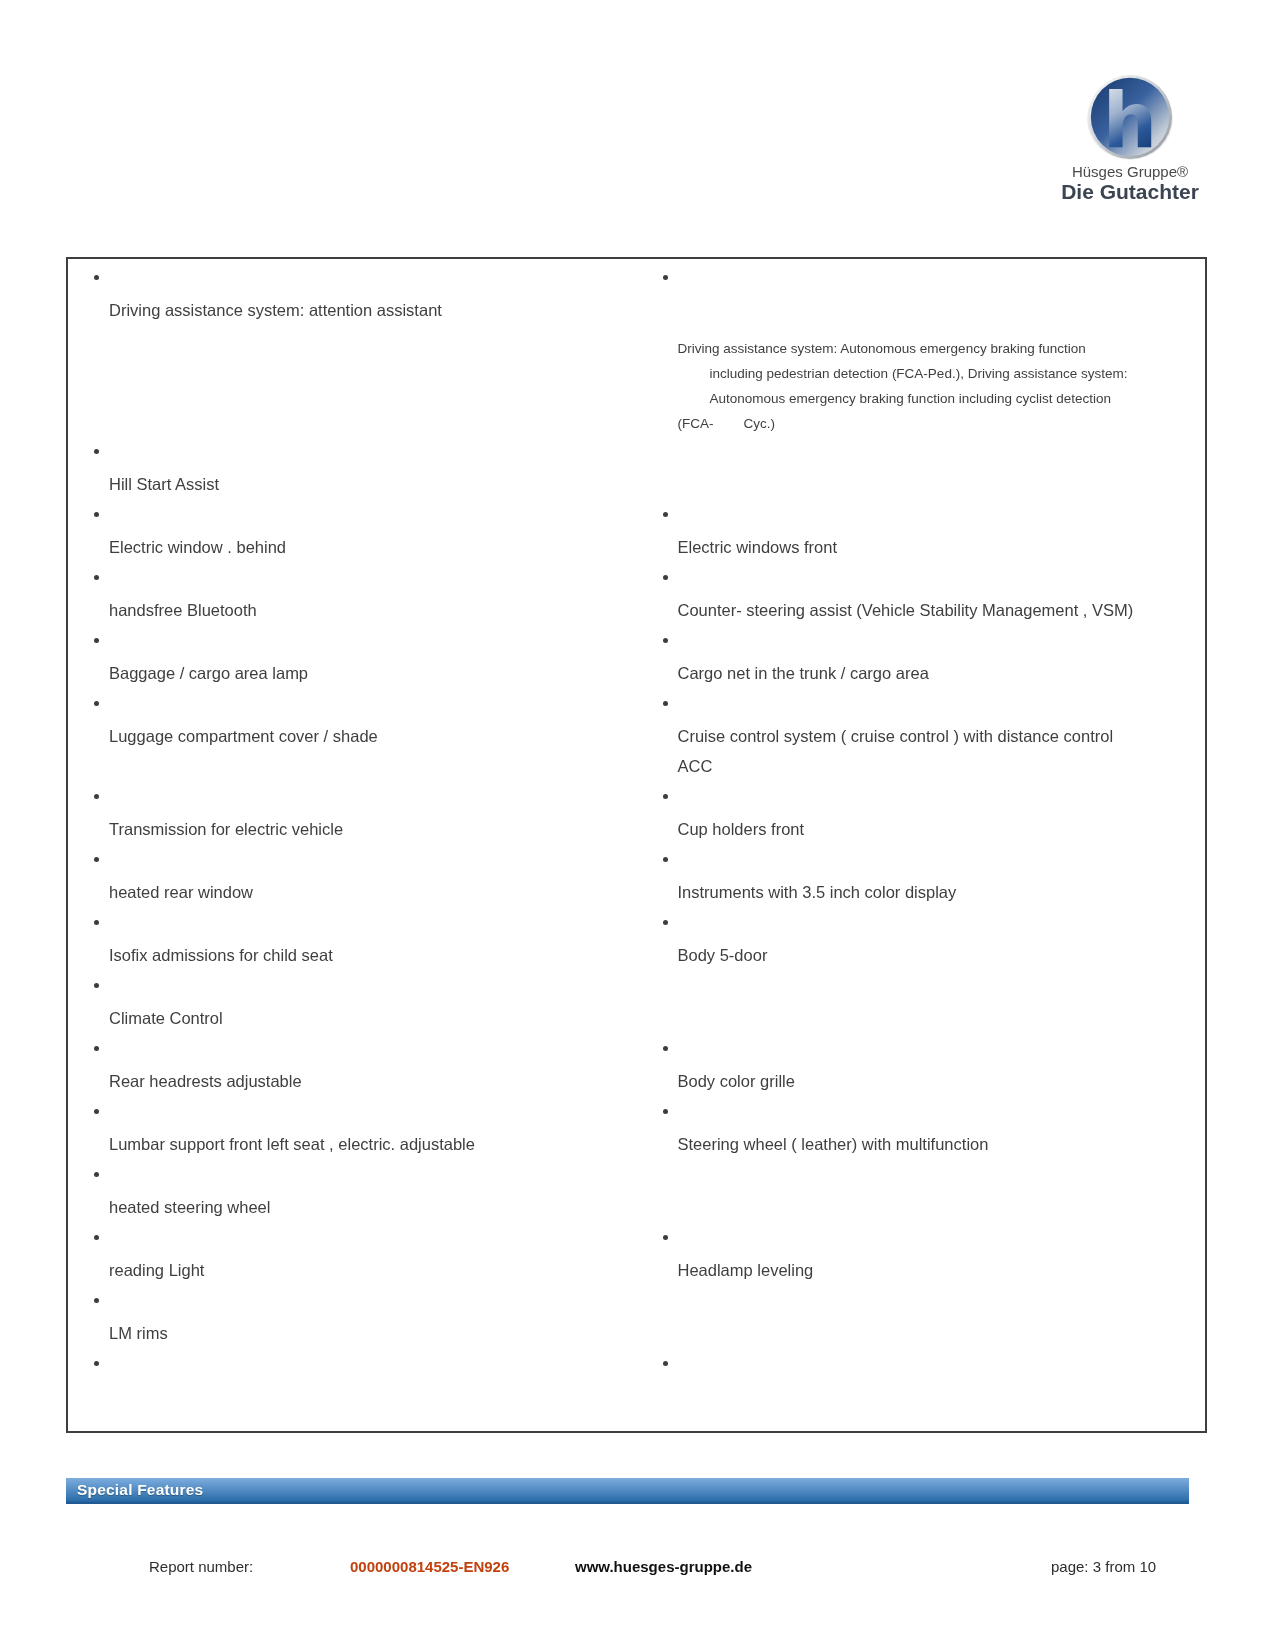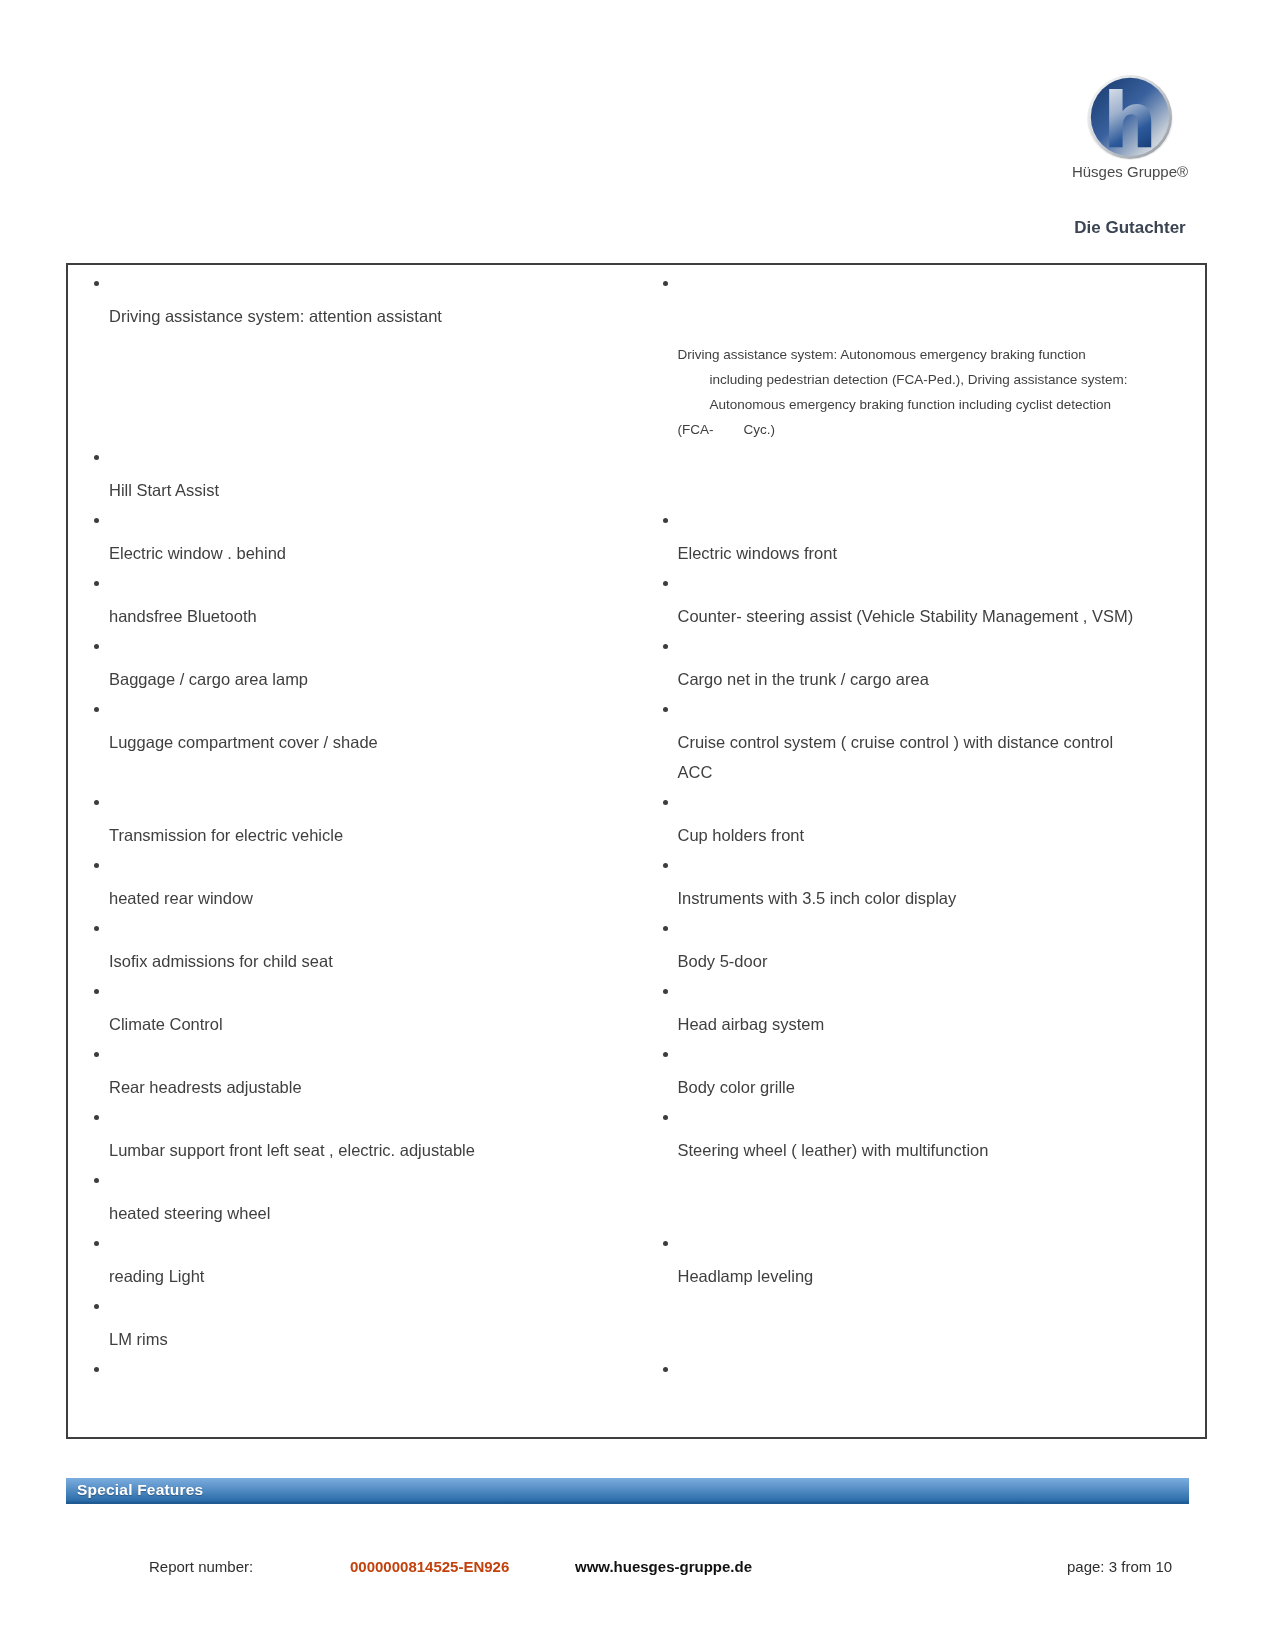--- a/index.html
+++ b/index.html
@@ -7,25 +7,25 @@
     position:relative; width:1275px; height:1650px; margin:0 auto;
     background:#ffffff; overflow:hidden;
     font-family:"Liberation Sans", sans-serif; color:#3f3f3f;
   }
 
   
   .logo-block { position:absolute; top:74px; right:60px; width:170px;
     display:flex; flex-direction:column; align-items:center; }
   .logo-svg { width:86px; height:86px; margin-bottom:3px; }
   .brand1 { font-size:15px; color:#4a4a4a; line-height:17px; }
-  .brand2 { font-size:17px; font-weight:bold; color:#3b4552; line-height:23px;margin-top:36px; }
+  .brand2 { font-size:21px; font-weight:bold; color:#3b4552; line-height:23px; }
 
   
   .features-box {
-    position:absolute; left:66px; top:263px; width:1141px; height:1176px;
+    position:absolute; left:66px; top:257px; width:1141px; height:1176px;
     border:2px solid #3e3e3e; box-sizing:border-box; padding-top:6px;
     overflow:hidden; background:#fff;
   }
   .feature-row { display:grid; grid-template-columns:1fr 1fr; margin-bottom:3px; }
   .cell {
     position:relative; padding-left:41px; padding-right:12px;
     font-size:16.5px; line-height:30px; white-space:pre-line; color:#3f3f3f;
   }
   .bullet {
     position:absolute; left:26px; top:10px; width:5px; height:5px;
@@ -44,21 +44,21 @@
     padding-left:11px; letter-spacing:0.2px;
     text-shadow:0 1px 1px rgba(0,0,0,0.3);
   }
 
   
   .footer { position:absolute; left:16px; top:1558px; width:1275px; height:24px; font-size:15px; }
   .footer span { position:absolute; top:0; white-space:nowrap; }
   .f-label  { left:133px; color:#2e2e2e; }
   .f-number { left:334px; font-weight:bold; color:#c2410c; }
   .f-site   { left:559px; font-weight:bold; color:#111; }
-  .f-page   { left:1035px; color:#2e2e2e;margin-left:16px; }
+  .f-page   { left:1035px; color:#2e2e2e; }
 </style>
 </head>
 <body>
 
 <div class="page">
 
   <div class="logo-block">
     <svg class="logo-svg" viewBox="0 0 90 90">
       <defs>
         <linearGradient id="gRing" x1="0" y1="0" x2="1" y2="1">
@@ -175,23 +175,20 @@
       </div>
       <div class="cell right">
         <span class="bullet"></span><span class="txt">Body 5-door</span>
       </div>
     </div>
 
     <div class="feature-row">
       <div class="cell left">
         <span class="bullet"></span><span class="txt">Climate Control</span>
       </div>
-      <div class="cell right">
-        <span class="bullet"></span><span class="txt">Head airbag system</span>
-      </div>
     </div>
 
     <div class="feature-row">
       <div class="cell left">
         <span class="bullet"></span><span class="txt">Rear headrests adjustable</span>
       </div>
       <div class="cell right">
         <span class="bullet"></span><span class="txt">Body color grille</span>
       </div>
     </div>

